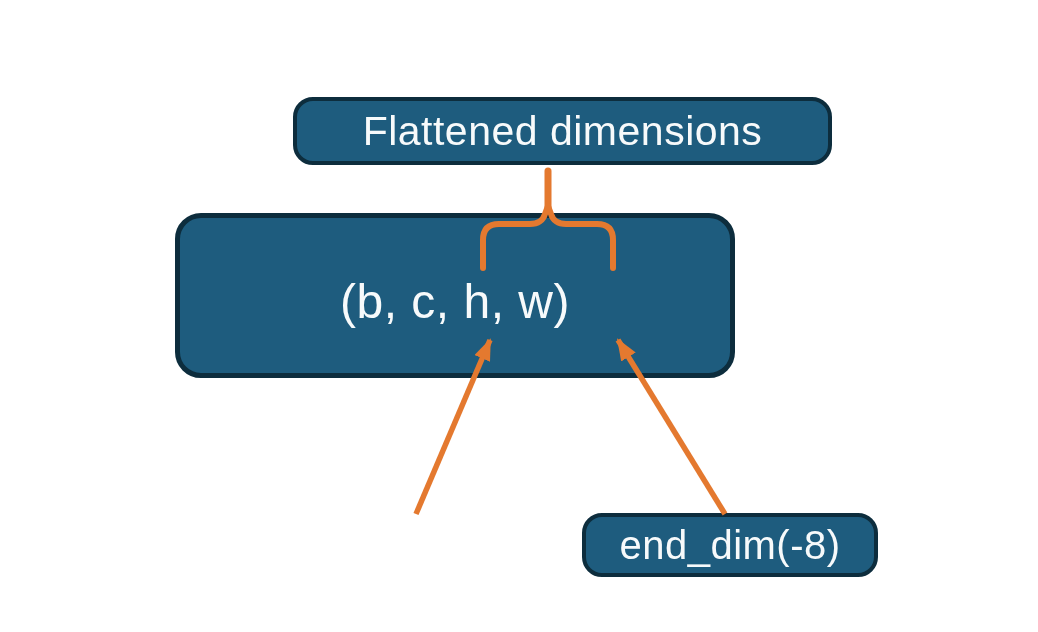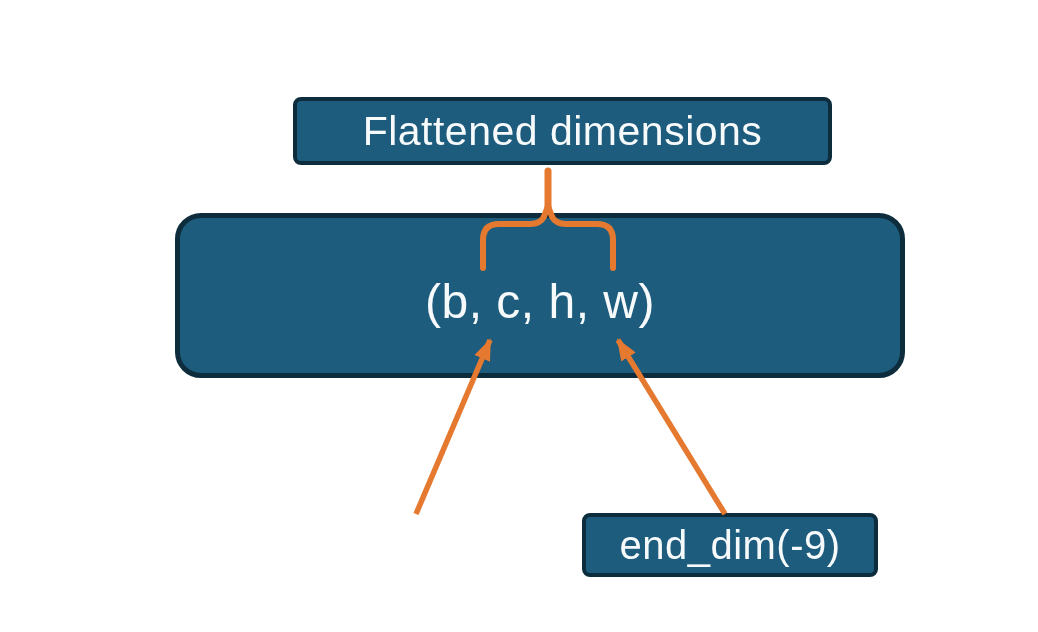--- a/index.html
+++ b/index.html
@@ -16,38 +16,38 @@
     height: 632px;
     background: var(--background);
     font-family: "Liberation Sans", sans-serif;
     overflow: hidden;
   }
   .node {
     position: absolute;
     box-sizing: border-box;
     background: var(--node-fill);
     border: 4px solid var(--node-border);
-    border-radius: 8px;
+    border-radius: 20px;
     display: flex;
     align-items: center;
     justify-content: center;
     color: var(--text);
   }
   .node-label {
     white-space: nowrap;
     letter-spacing: 0.5px;
   }
   #title-node {
     left: 293px; top: 97px;
     width: 539px; height: 68px;
     font-size: 41px;
   }
   #tensor-node {
     left: 175px; top: 213px;
-    width: 730px; height: 165px;
+    width: 560px; height: 165px;
     border-width: 5px;
     border-radius: 26px;
     font-size: 48px;
     padding-top: 12px;
   }
   #start-node {
     left: 267px; top: 513px;
     width: 298px; height: 64px;
     font-size: 40px;
   }
@@ -71,21 +71,21 @@
   <div class="node" id="title-node">
     <span class="node-label">Flattened dimensions</span>
   </div>
 
   <div class="node" id="tensor-node">
     <span class="node-label">(b, c, h, w)</span>
   </div>
 
 
   <div class="node" id="end-node">
-    <span class="node-label">end_dim(-9)</span>
+    <span class="node-label">end_dim(-8)</span>
   </div>
 
   <svg class="overlay" viewBox="0 0 1038 632">
     <defs>
       <marker id="arrowhead" markerUnits="userSpaceOnUse" markerWidth="26" markerHeight="20" refX="20" refY="8.5" orient="auto">
         <path d="M0,0 L22,8.5 L0,17 Z" fill="var(--connector)"></path>
       </marker>
     </defs>
 
     <path d="M548,171 L548,209" stroke="var(--connector)" stroke-width="7" fill="none" stroke-linecap="round"></path>

